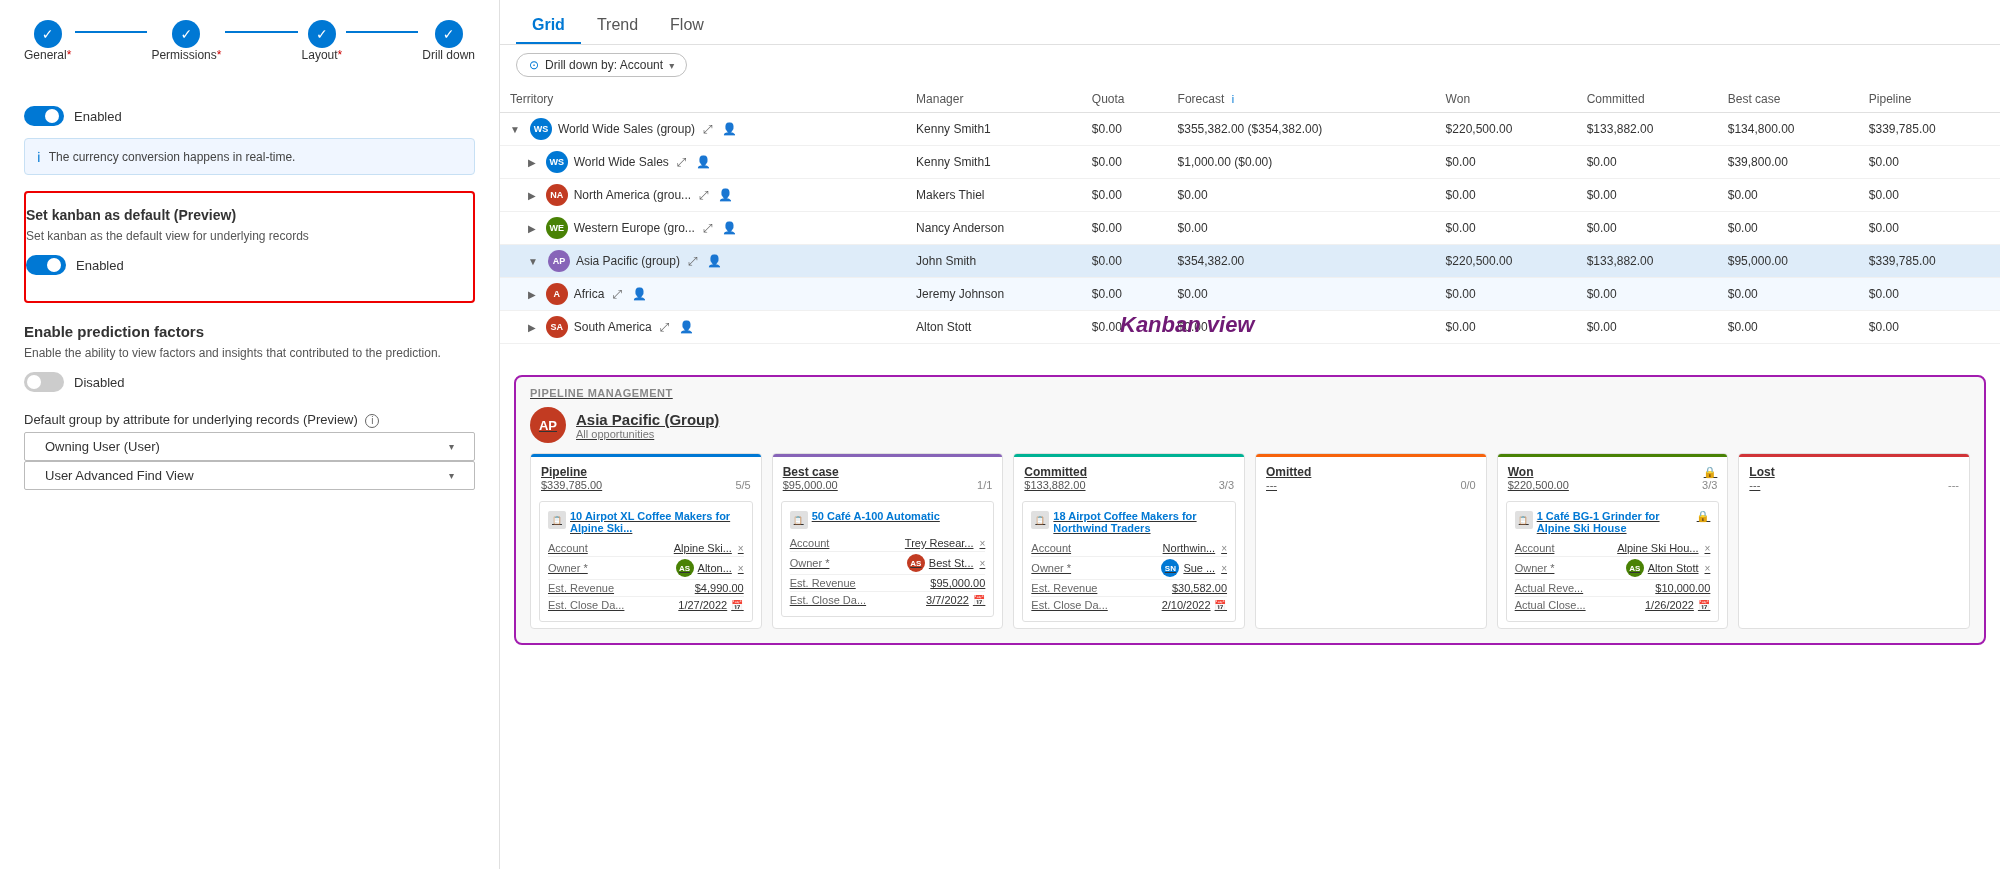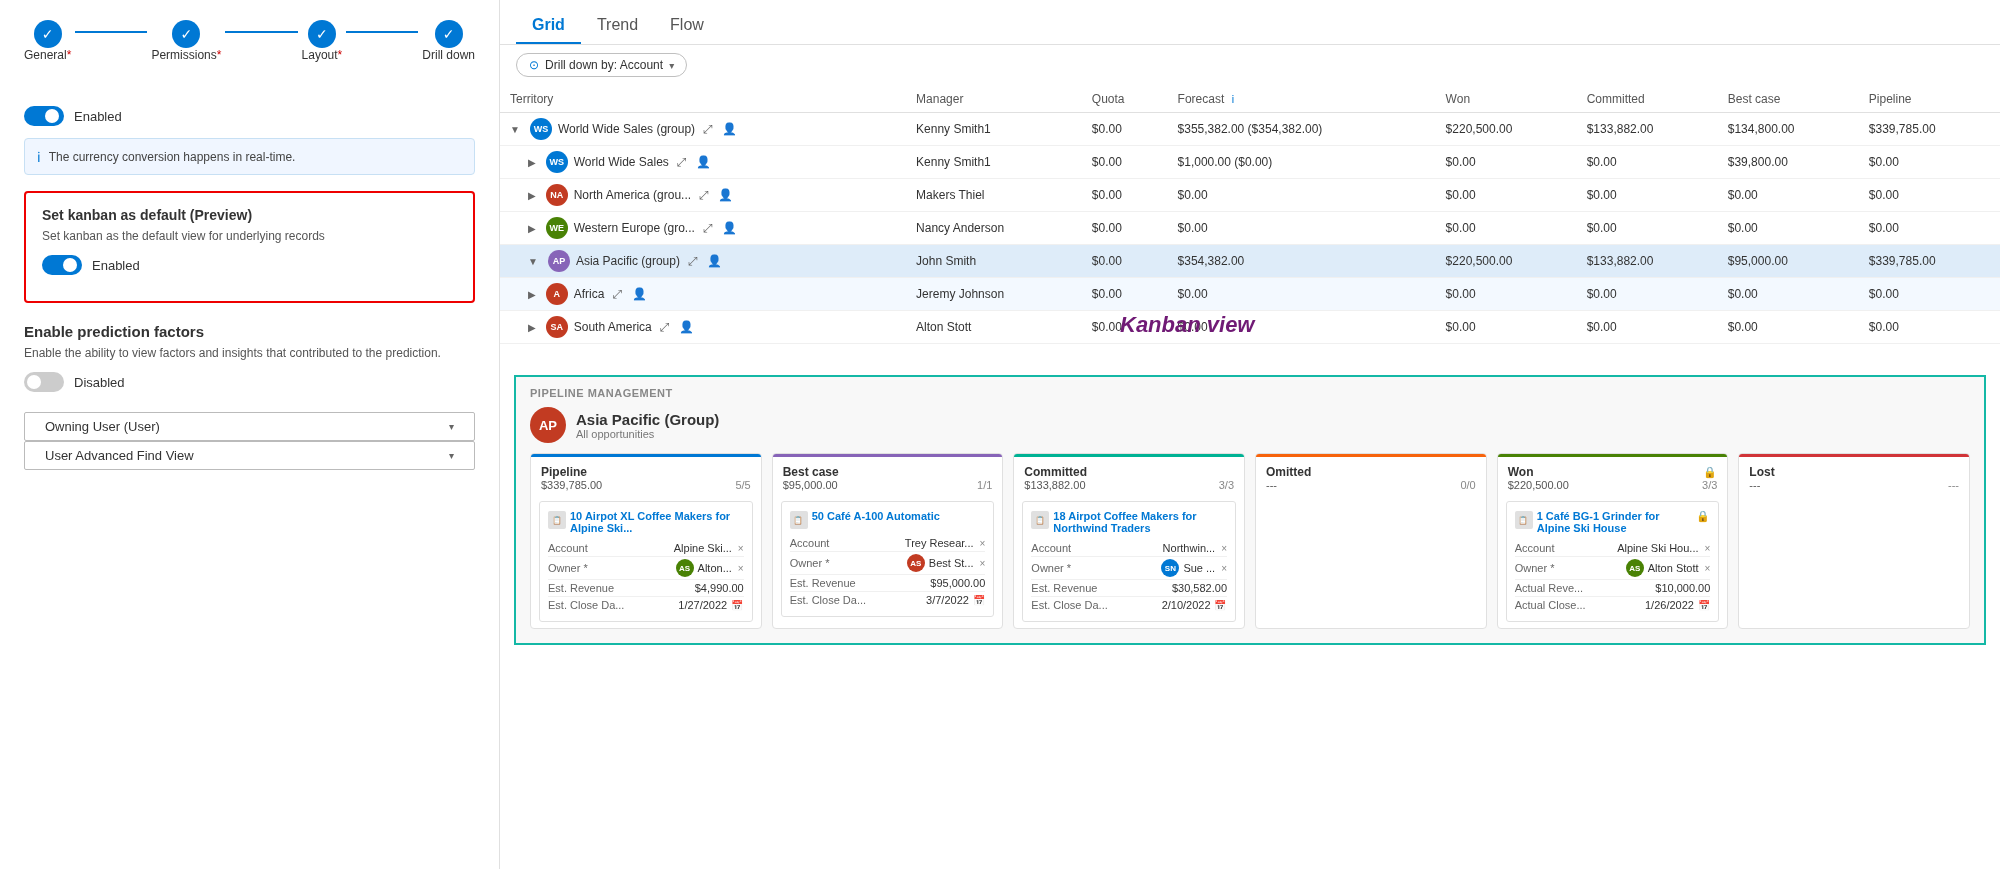--- a/index.html
+++ b/index.html
@@ -26,21 +26,21 @@
     .slider:before { position: absolute; content: ""; height: 14px; width: 14px; left: 3px; bottom: 3px; background: white; border-radius: 50%; transition: .2s; transform: translateX(18px); }
     .slider.off { background: #ccc; }
     .slider.off:before { transform: translateX(0px); }
     .toggle-label { font-size: 13px; color: #333; }
 
     
     .info-box { display: flex; align-items: center; gap: 8px; background: #f0f6ff; border: 1px solid #c7e0f4; border-radius: 4px; padding: 8px 12px; margin: 8px 0 16px 0; font-size: 12px; color: #444; }
     .info-icon { color: #0078d4; font-size: 14px; }
 
     
-    .kanban-section { border: 2px solid #e00; border-radius: 4px; padding: 14px 16px; margin: 16px 0; }
+    .kanban-section { border: 2px solid #e00; border-radius: 4px; padding: 14px 0; margin: 16px 0; }
     .kanban-section .section-title { font-size: 14px; font-weight: 600; margin-bottom: 6px; }
     .kanban-section .section-desc { font-size: 12px; color: #555; margin-bottom: 12px; }
 
     
     .section-header { font-size: 15px; font-weight: 600; margin: 20px 0 6px 0; }
     .section-desc-text { font-size: 12px; color: #555; margin-bottom: 12px; }
 
     
     .select-label { font-size: 13px; color: #333; margin: 14px 0 4px 0; }
     .select-label .info-i { display: inline-flex; align-items: center; justify-content: center; width: 14px; height: 14px; border-radius: 50%; border: 1px solid #666; font-size: 10px; color: #666; margin-left: 4px; cursor: pointer; }
@@ -67,21 +67,21 @@
     .territory-cell { display: flex; align-items: center; gap: 6px; }
     .avatar-sm { width: 22px; height: 22px; border-radius: 50%; display: flex; align-items: center; justify-content: center; color: #fff; font-size: 9px; font-weight: 700; }
     .expand-btn { color: #666; font-size: 10px; cursor: pointer; margin-right: 4px; }
     .icon-link { color: #666; font-size: 12px; margin: 0 2px; cursor: pointer; }
     .info-circle { color: #0078d4; font-size: 11px; margin-left: 4px; }
 
     
     .kanban-view-label { position: absolute; color: #701a75; font-size: 22px; font-weight: 700; font-style: italic; left: 620px; top: 312px; z-index: 10; pointer-events: none; }
 
     
-    .kanban-outer { border: 2px solid #14b8a6; margin: 10px 14px 0 14px; border-radius: 0; background: #f8f8f8; padding: 10px 14px 14px 14px; overflow: hidden; }
+    .kanban-outer { border: 2px solid #a21caf; margin: 10px 14px 0 14px; border-radius: 8px; background: #f8f8f8; padding: 10px 14px 14px 14px; overflow: hidden; text-decoration: underline; }
     .kanban-header-row { display: flex; align-items: center; gap: 10px; margin-bottom: 10px; }
     .kanban-ap-avatar { width: 36px; height: 36px; border-radius: 50%; background: #c23b22; display: flex; align-items: center; justify-content: center; color: #fff; font-size: 13px; font-weight: 700; }
     .kanban-title { font-size: 15px; font-weight: 600; }
     .kanban-subtitle { font-size: 11px; color: #777; }
     .pipeline-label { font-size: 11px; color: #888; font-weight: 600; letter-spacing: 0.5px; margin-bottom: 8px; }
     .kanban-cols { display: flex; gap: 10px; overflow-x: auto; }
     .kanban-col { flex: 1; min-width: 180px; background: #fff; border-radius: 4px; border: 1px solid #e0e0e0; overflow: hidden; }
     .col-header { padding: 8px 10px 4px 10px; border-top: 3px solid #ccc; }
     .col-header.pipeline-col { border-top-color: #0078d4; }
     .col-header.bestcase-col { border-top-color: #8764b8; }
@@ -164,20 +164,24 @@
       <div class="toggle-row">
         <label class="toggle">
           <input type="checkbox" style="">
           <span class="slider off"></span>
         </label>
         <span class="toggle-label">Disabled</span>
       </div>
     </div>
 
     <div style="margin-top: 20px;">
+      <div class="select-label">
+        <span>Default group by attribute for underlying records (Preview)</span>
+        <span class="info-i">i</span>
+      </div>
       <div class="select-box">
         <span>Owning User (User)</span>
         <span class="chevron">▾</span>
       </div>
       <div class="select-box">
         <span>User Advanced Find View</span>
         <span class="chevron">▾</span>
       </div>
     </div>
   </div>

